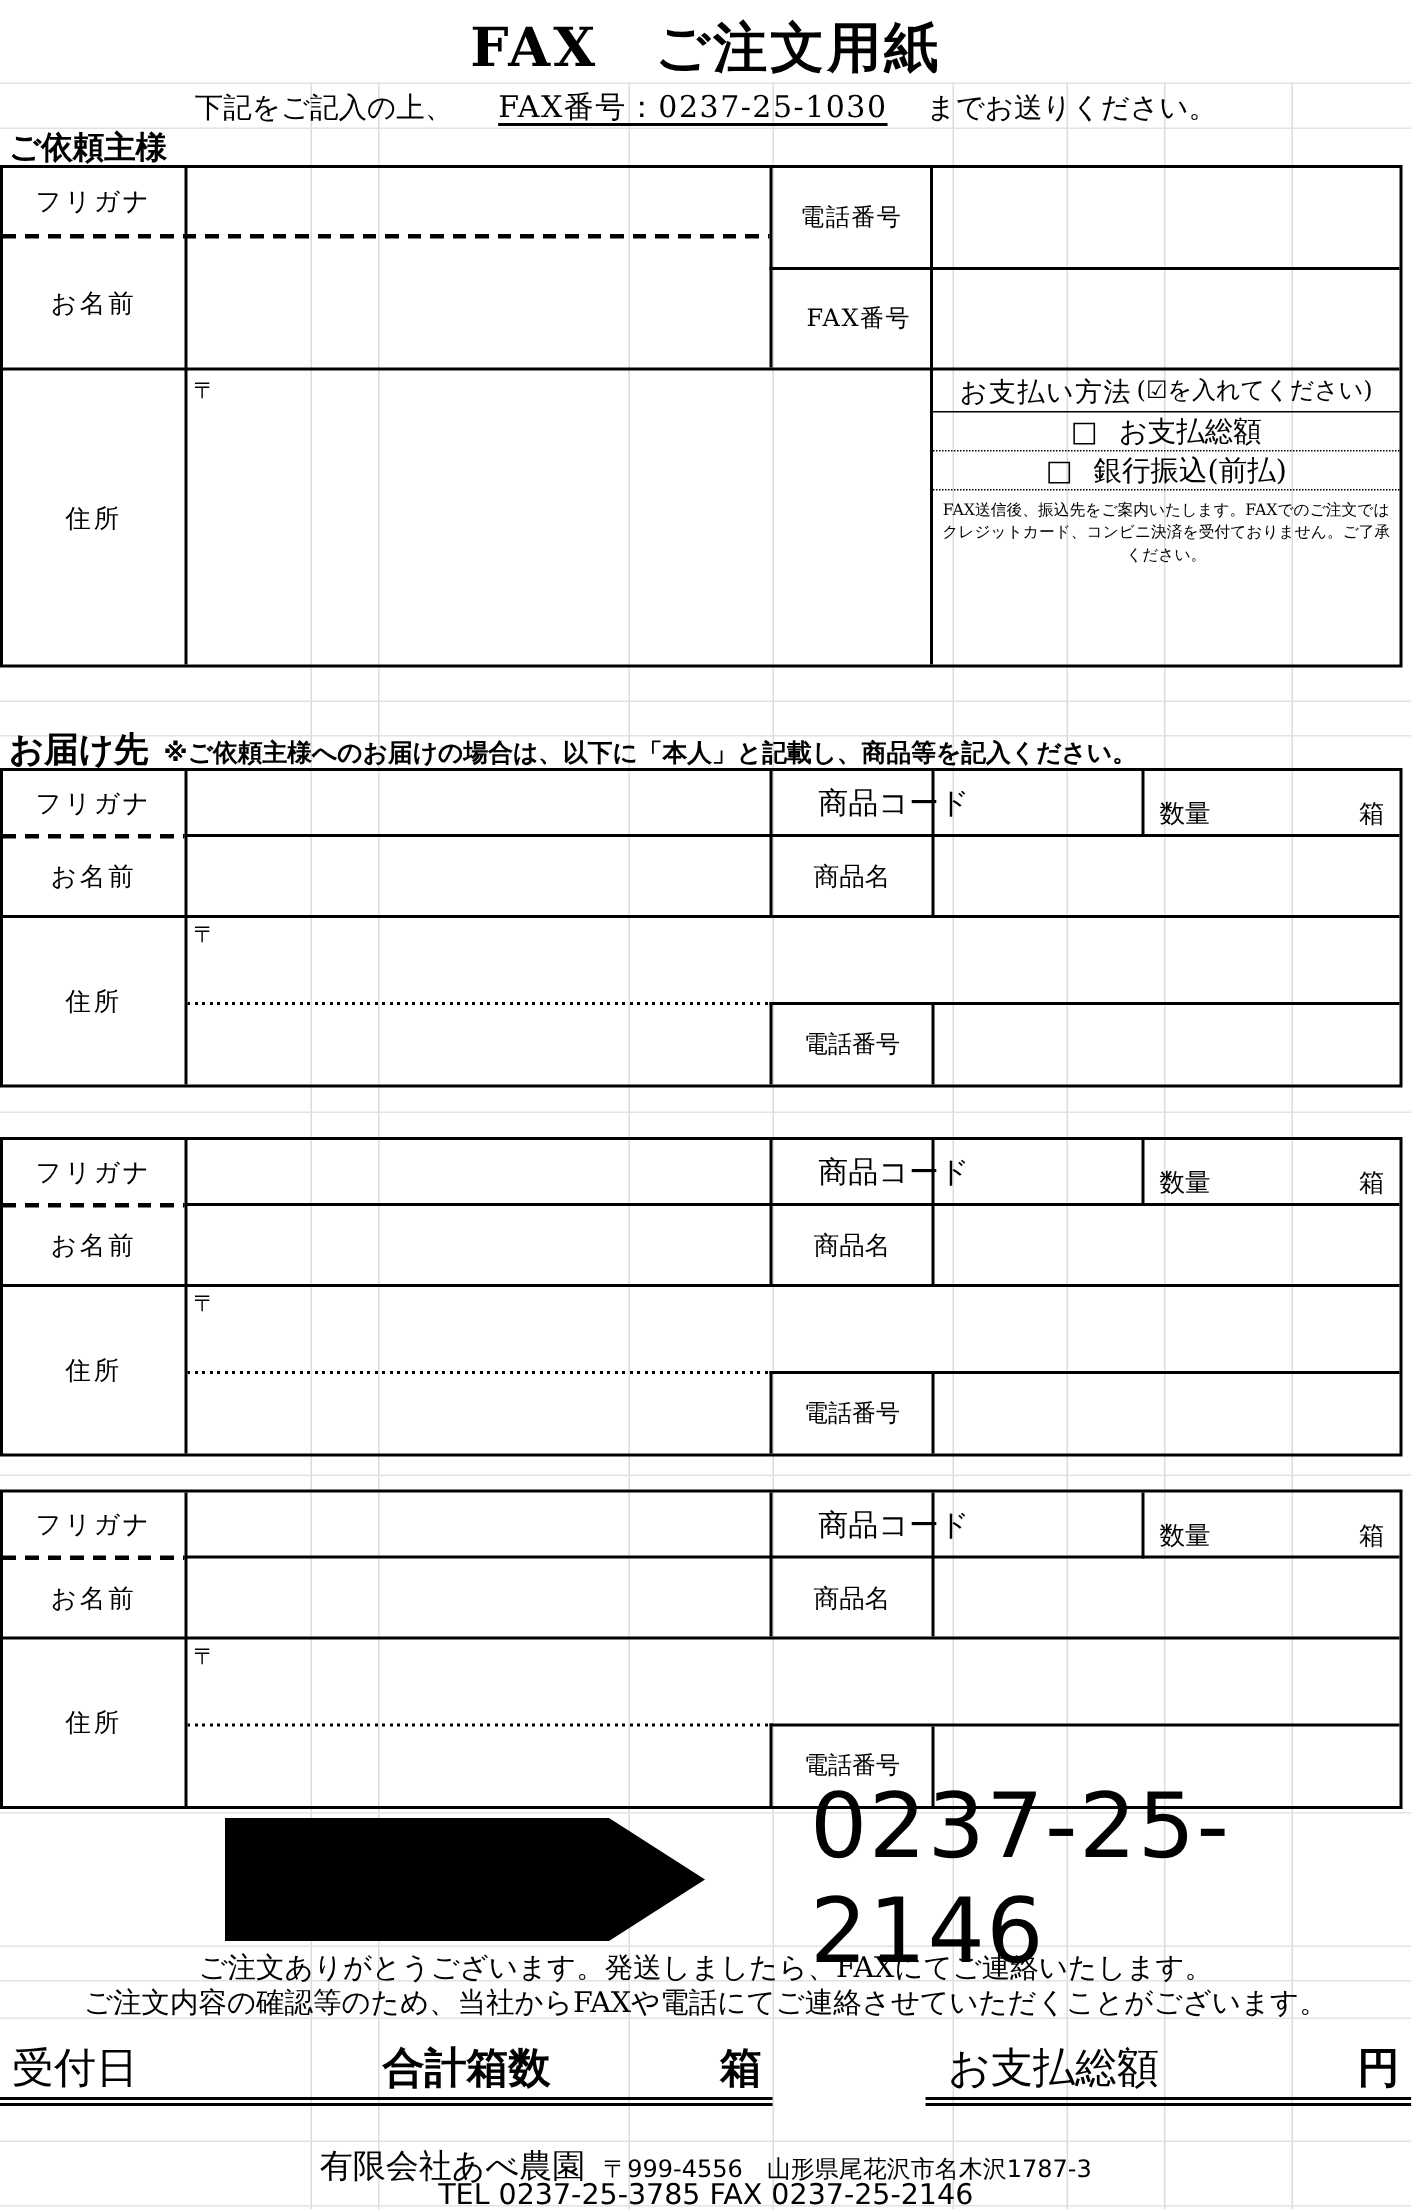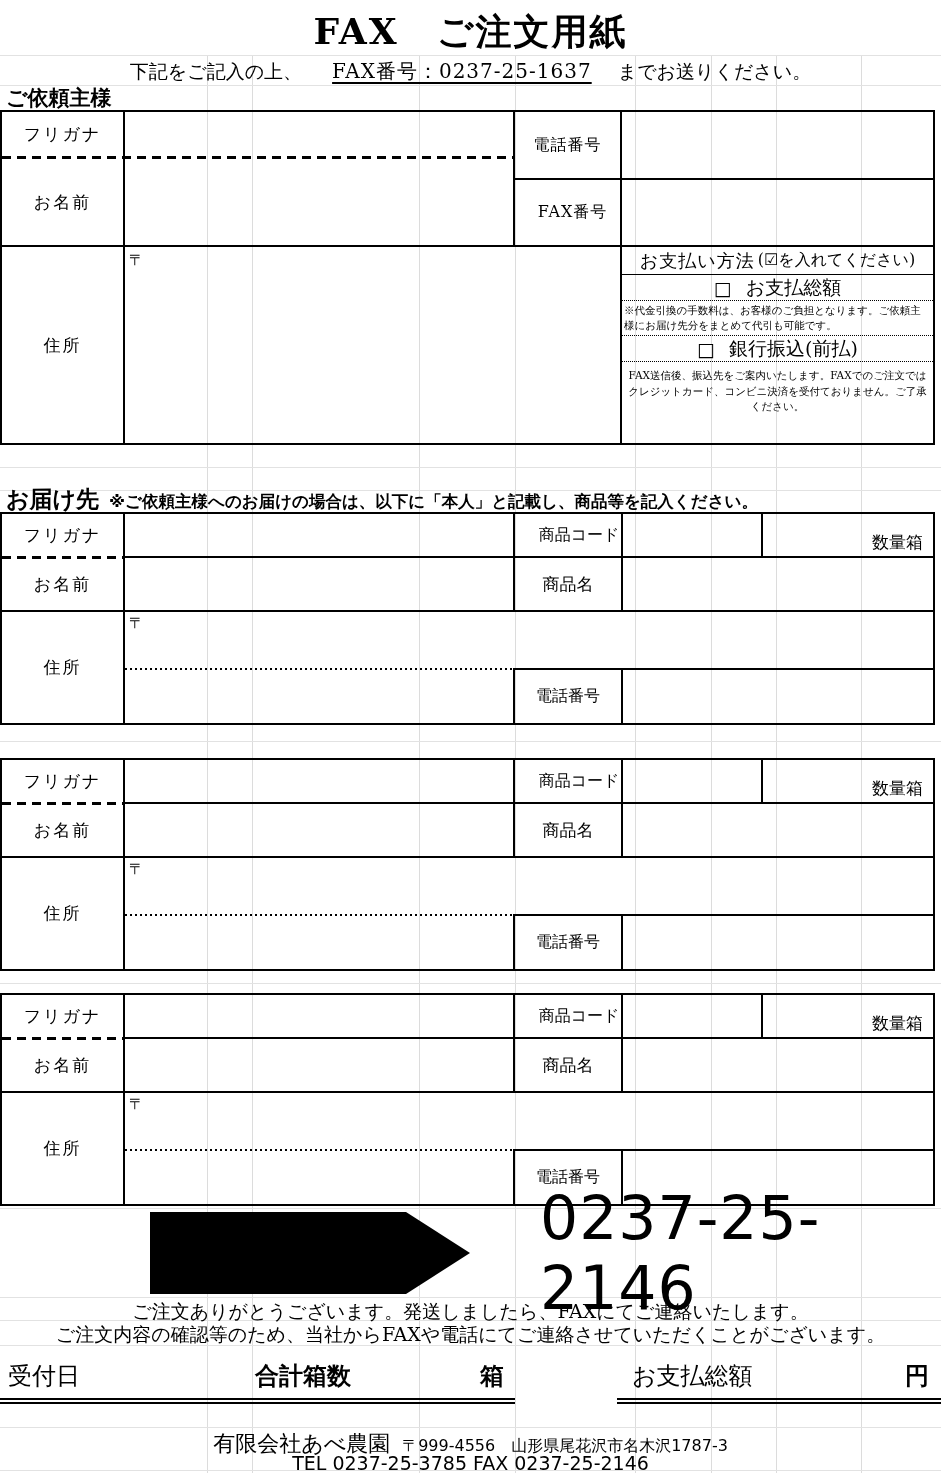--- a/index.html
+++ b/index.html
@@ -67,22 +67,22 @@
   .rt-h1{top:42px;left:121px;width:810px;height:2px;}
   .rt-h2{top:96px;left:0;width:931px;height:2px;}
   .rt-dot{top:154px;left:123px;width:390px;}
   .rt-boxtop{top:154px;left:511px;width:420px;height:2px;}
   .rt-boxv1{left:511px;top:154px;height:55px;width:2px;}
   .rt-boxv2{left:619px;top:156px;height:53px;width:2px;}
   .rt-furigana{left:0;top:0;width:121px;height:42px;}
   .rt-name{left:0;top:44px;width:121px;height:52px;}
   .rt-addr{left:0;top:98px;width:121px;height:111px;}
   .rt-post{position:absolute;left:127px;top:100px;font-size:15px;}
-  .rt-code{left:524px;top:0;width:106px;height:42px;font-size:16px;}
-  .rt-qty{left:761px;top:0;width:170px;height:56px;justify-content:flex-end;
+  .rt-code{left:541px;top:0;width:106px;height:42px;font-size:20px;}
+  .rt-qty{left:761px;top:0;width:170px;height:56px;justify-content:space-between;
           padding:0 10px;box-sizing:border-box;font-size:17px;}
   .rt-pname{left:513px;top:44px;width:106px;height:52px;font-size:17px;}
   .rt-phone{left:513px;top:156px;width:106px;height:53px;font-size:16px;}
 
   
   #banner{position:absolute;top:1212px;left:0;width:941px;height:82px;}
   .banner-rect{position:absolute;left:150px;top:0;width:256px;height:82px;background:#000;}
   .banner-tip{position:absolute;left:406px;top:0;width:0;height:0;
               border-top:41px solid transparent;border-bottom:41px solid transparent;
               border-left:64px solid #000;}
@@ -92,21 +92,21 @@
   .banner-badge .b1{font-size:16px;font-weight:bold;}
   .banner-badge .b2{font-size:15px;font-weight:bold;}
   .banner-fax{position:absolute;left:276px;top:0;height:82px;display:flex;align-items:center;
               color:#000000;font-weight:bold;font-size:52px;letter-spacing:1px;}
   .banner-number{position:absolute;left:540px;top:0;height:82px;display:flex;align-items:center;
                  font-size:60px;letter-spacing:1px;}
 
   
   .note-line{position:absolute;left:0;width:100%;text-align:center;font-size:19px;}
   #office{position:absolute;top:1352px;left:0;width:941px;height:52px;}
-  .off-lbl{position:absolute;top:8px;font-size:24px;}
+  .off-lbl{position:absolute;top:8px;font-size:28px;}
   .dbl{position:absolute;top:46px;height:6px;border-top:2px solid #000;
        border-bottom:2px solid #000;box-sizing:border-box;}
 
   
   #footer1{position:absolute;top:1429px;left:0;width:100%;text-align:center;white-space:nowrap;}
   #footer1 .co{font-size:22px;}
   #footer1 .ad{font-size:16px;margin-left:12px;font-family:"DejaVu Sans","Liberation Sans",sans-serif;}
   #footer2{position:absolute;top:1452px;left:0;width:100%;text-align:center;font-size:19px;
            font-family:"DejaVu Sans","Liberation Sans",sans-serif;}
 </style>
@@ -133,21 +133,21 @@
     <div class="hgrid" style="top:1208px"></div>
       <div class="hgrid" style="top:1297px"></div>
     <div class="hgrid" style="top:1320px"></div>
       <div class="hgrid" style="top:1345px"></div>
     <div class="hgrid" style="top:1427px"></div>
       <div class="hgrid" style="top:1470px"></div>
   </div>
 
   <div id="title">FAX　ご注文用紙</div>
   <div id="subtitle">
-    <span>下記をご記入の上、</span><span class="fx">FAX番号：0237-25-1637</span><span>までお送りください。</span>
+    <span>下記をご記入の上、</span><span class="fx">FAX番号：0237-25-1030</span><span>までお送りください。</span>
   </div>
 
   <div id="req-title">ご依頼主様</div>
 
   <div id="qtable">
     <div class="line qt-vlabel"></div>
     <div class="line qt-vphone"></div>
     <div class="line qt-vval"></div>
     <div class="dashline qt-hdash"></div>
     <div class="line qt-hphone"></div>
@@ -168,21 +168,20 @@
 
     <div id="paybox">
       <div class="pay-title">
         <span class="big">お支払い方法</span>
         <span class="small">(☑を入れてください)</span>
       </div>
       <div class="pay-opt">
         <span>□</span>
         <span>お支払総額</span>
       </div>
-      <div class="pay-note">※代金引換の手数料は、お客様のご負担となります。ご依頼主様にお届け先分をまとめて代引も可能です。</div>
       <div class="pay-opt">
         <span>□</span>
         <span>銀行振込(前払)</span>
       </div>
       <div class="pay-note last">FAX送信後、振込先をご案内いたします。FAXでのご注文ではクレジットカード、コンビニ決済を受付ておりません。ご了承ください。</div>
     </div>
   </div>
 
   <div id="rcp-head">
     <span class="t">お届け先</span><span class="n">※ご依頼主様へのお届けの場合は、以下に「本人」と記載し、商品等を記入ください。</span>

